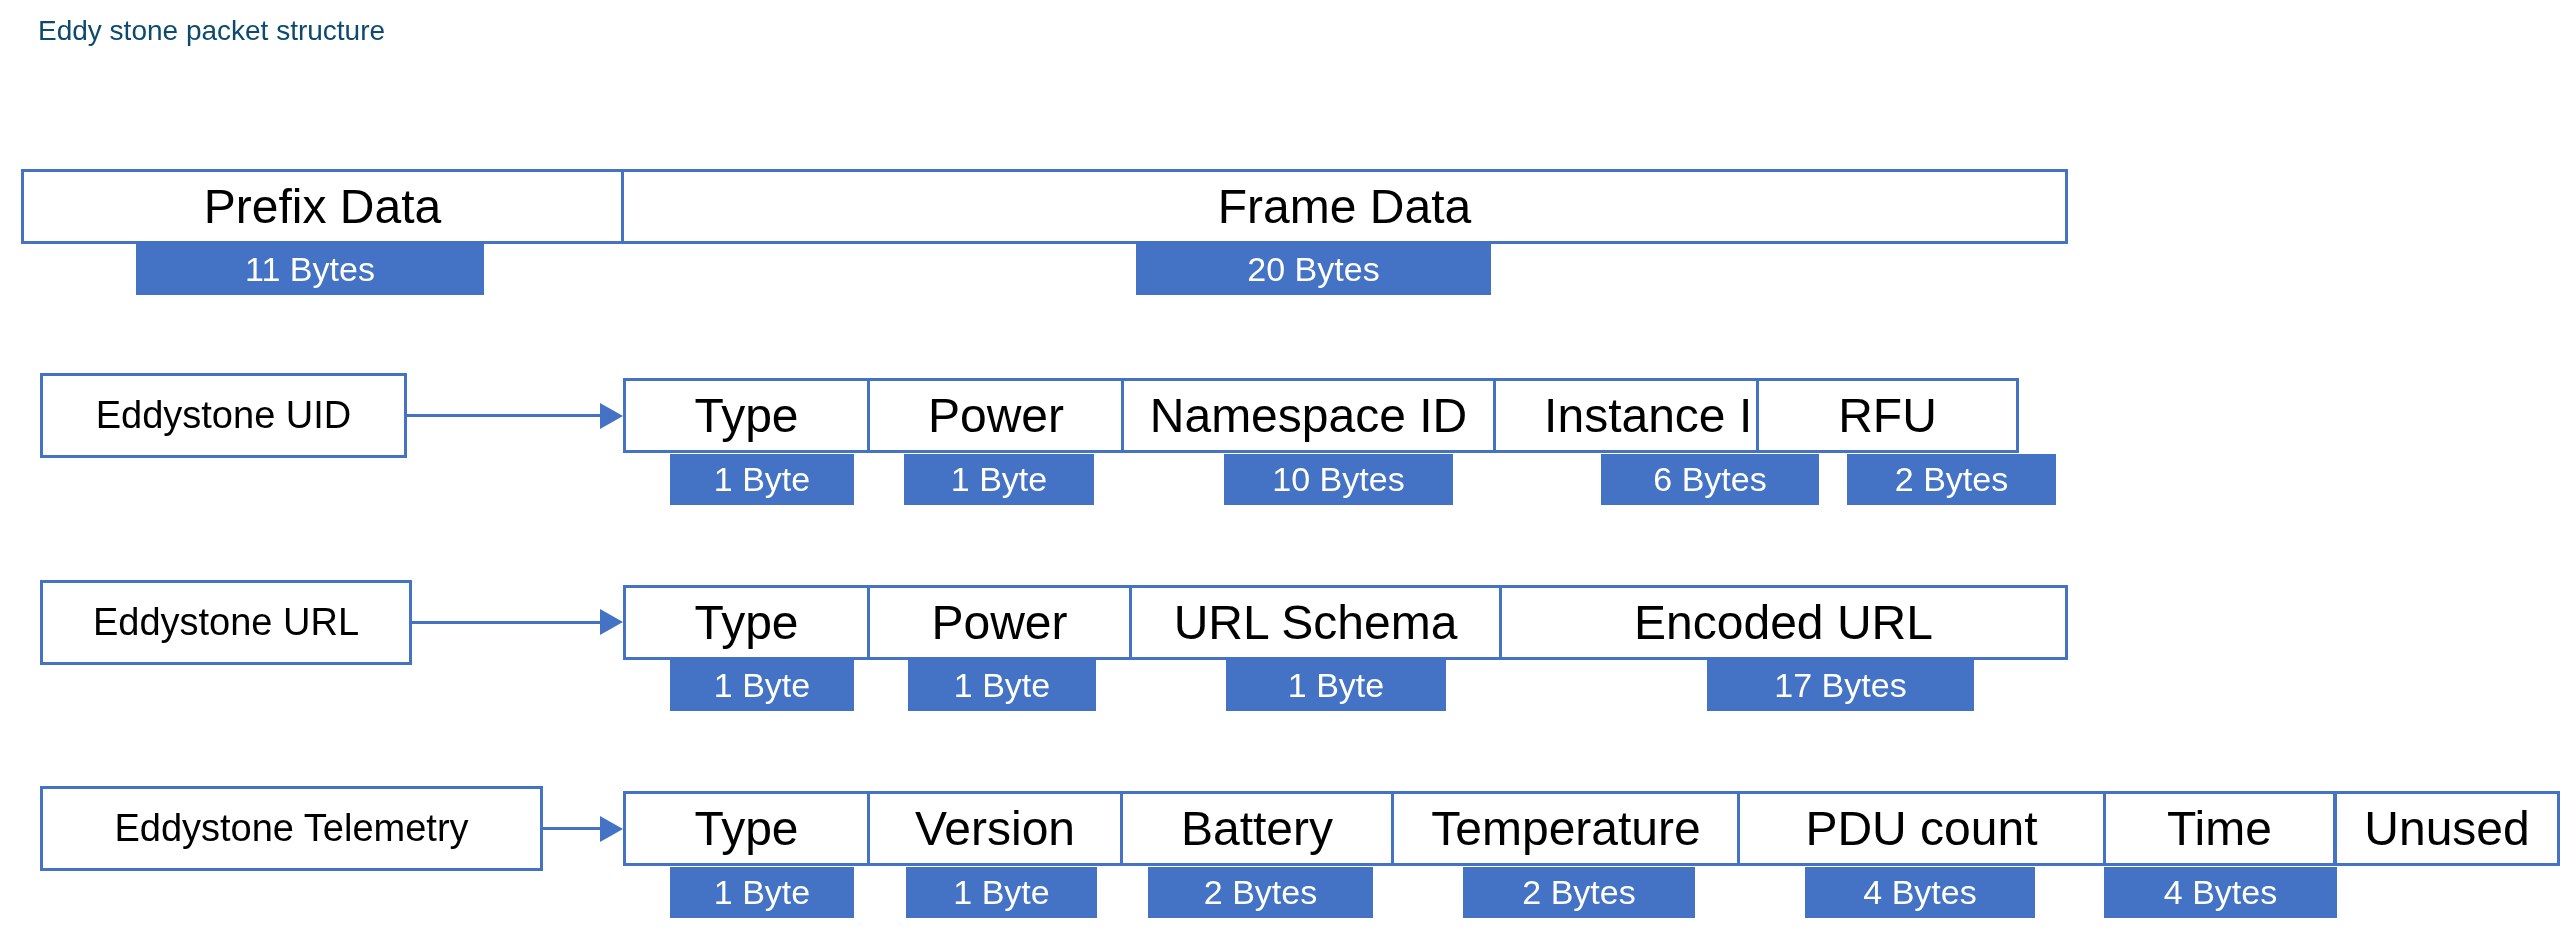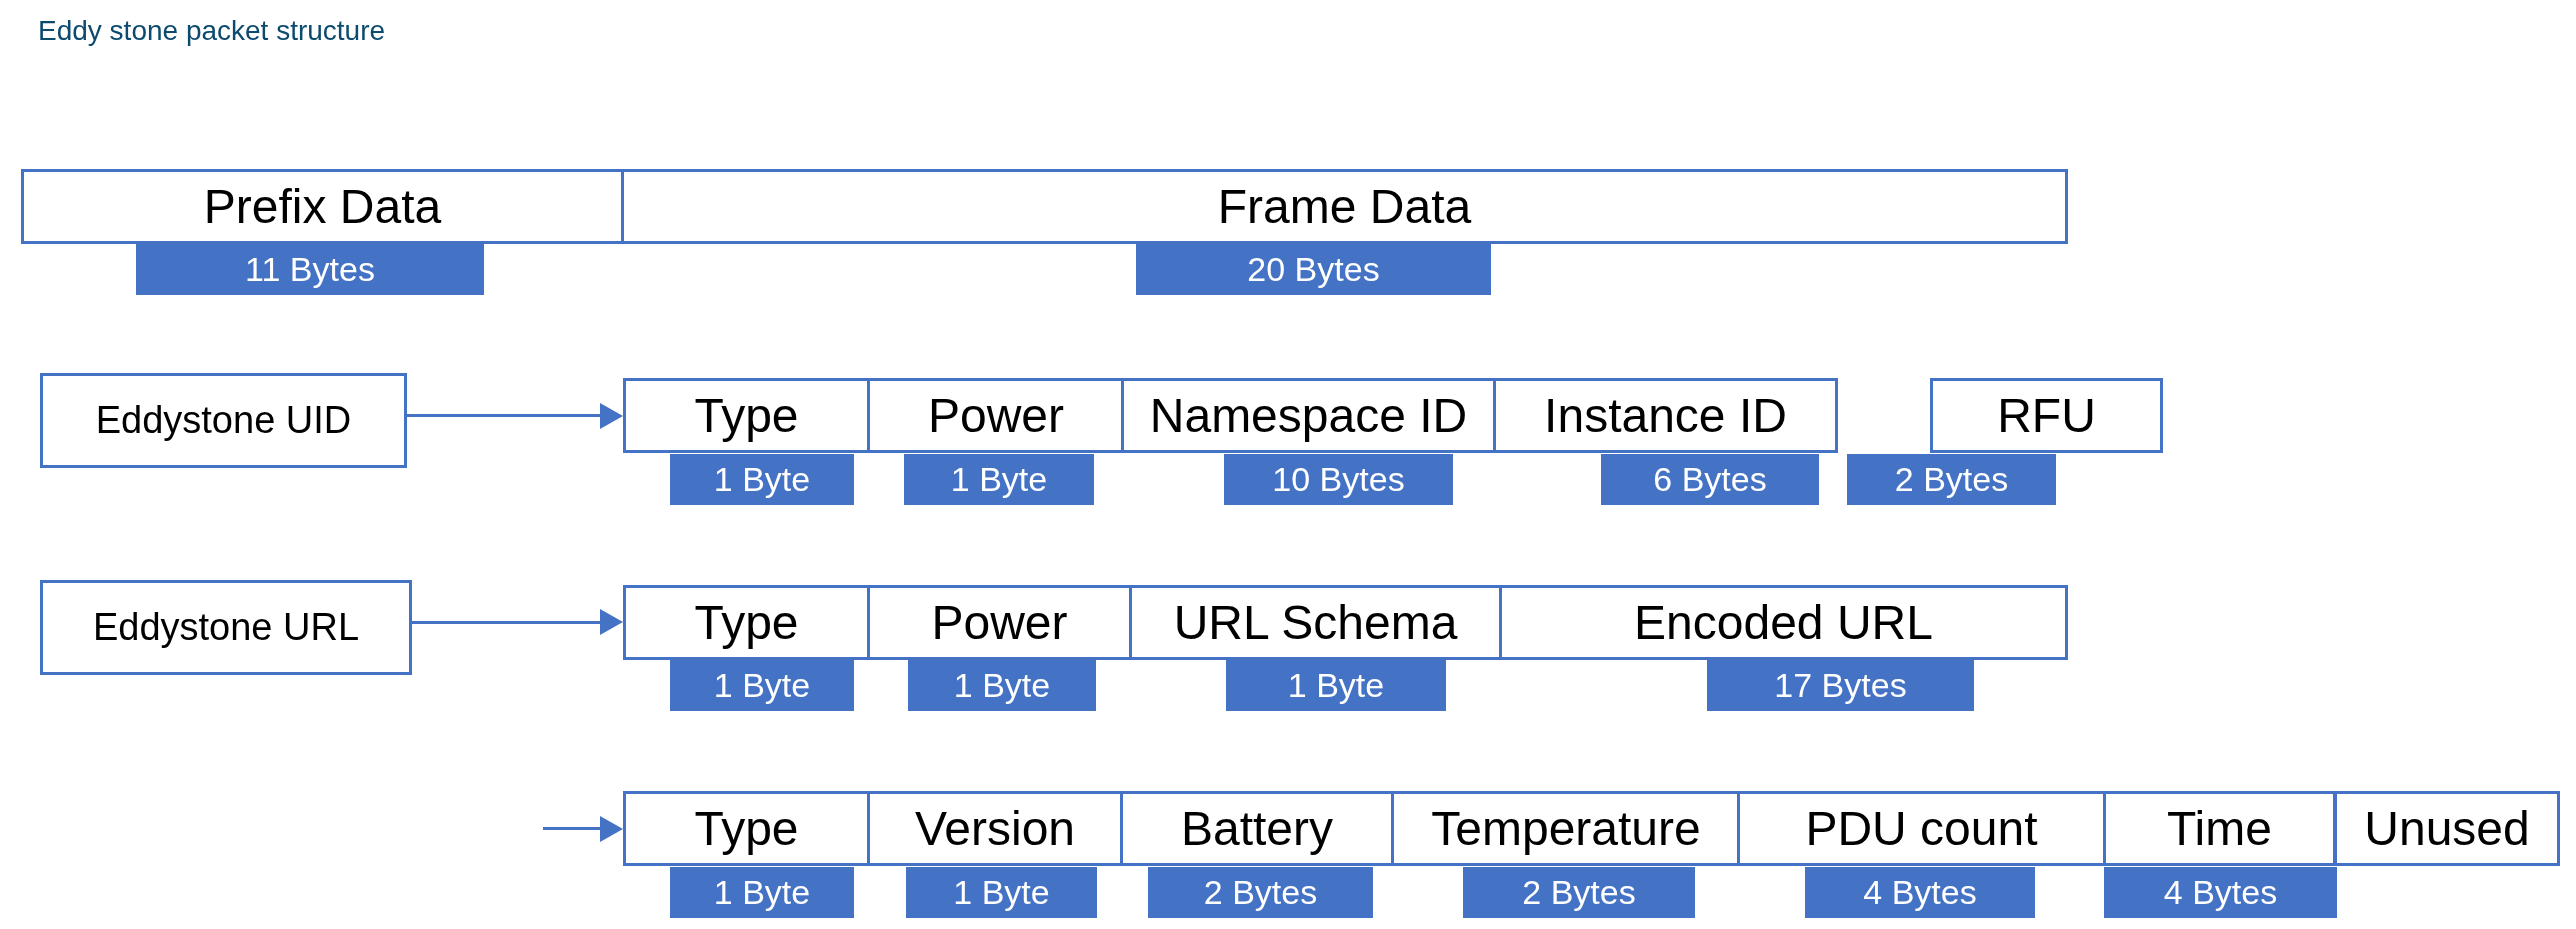--- a/index.html
+++ b/index.html
@@ -3,21 +3,21 @@
 <meta charset="utf-8">
 <style>
   :root { --accent:#4472C4; --ink:#000000; }
   html,body { margin:0; padding:0; background:#ffffff; }
   body { font-family:"Liberation Sans", sans-serif; color:var(--ink); }
   #canvas { position:relative; width:2576px; height:930px; background:#ffffff; overflow:hidden; }
   .title { position:absolute; left:38px; top:14.7px; font-size:28px; color:#0c4a6e; white-space:nowrap; }
   .box { position:absolute; box-sizing:border-box; border:3.3px solid var(--accent); background:#fff;
          display:flex; align-items:center; justify-content:center; font-size:48px; height:75px; white-space:nowrap; }
   .src { position:absolute; box-sizing:border-box; border:3.3px solid var(--accent); background:#fff;
-         display:flex; align-items:center; justify-content:center; font-size:38px; height:95px; white-space:nowrap; }
+         display:flex; align-items:center; justify-content:center; font-size:38px; height:85px; white-space:nowrap; }
   .badge { position:absolute; background:var(--accent); color:#ffffff; height:51px;
            display:flex; align-items:center; justify-content:center; font-size:34px; white-space:nowrap; }
   .aline { position:absolute; height:3.3px; background:var(--accent); }
   .ahead { position:absolute; width:0; height:0; border-left:23px solid var(--accent);
            border-top:13px solid transparent; border-bottom:13px solid transparent; }
 </style>
 </head>
 <body>
 
 <div id="canvas">
@@ -30,21 +30,21 @@
   <div class="badge" style="left:1136px; top:244px; width:355px;">20 Bytes</div>
 
   <div class="src" style="left:40px; top:373px; width:367px;">Eddystone UID</div>
   <div class="aline" style="left:407px; top:414px; width:193px;"></div>
   <div class="ahead" style="left:600px; top:403px;"></div>
 
   <div class="box" style="left:623px;  top:378px; width:247px;">Type</div>
   <div class="box" style="left:867px; top:378px; width:258px;">Power</div>
   <div class="box" style="left:1121px; top:378px; width:375px;">Namespace ID</div>
   <div class="box" style="left:1493px; top:378px; width:345px;">Instance ID</div>
-  <div class="box" style="left:1930px; top:378px; width:233px;">RFU</div>
+  <div class="box" style="left:1756px; top:378px; width:263px;">RFU</div>
 
   <div class="badge" style="left:670px;  top:454px; width:184px;">1 Byte</div>
   <div class="badge" style="left:904px; top:454px; width:190px;">1 Byte</div>
   <div class="badge" style="left:1224px; top:454px; width:229px;">10 Bytes</div>
   <div class="badge" style="left:1557px; top:454px; width:218px;margin-left:44px;">6 Bytes</div>
   <div class="badge" style="left:1847px; top:454px; width:209px;">2 Bytes</div>
 
   <div class="src" style="left:40px; top:580px; width:372px;">Eddystone URL</div>
   <div class="aline" style="left:412px; top:621px; width:188px;"></div>
   <div class="ahead" style="left:600px; top:609px;"></div>
@@ -52,20 +52,21 @@
   <div class="box" style="left:623px;  top:585px; width:247px;">Type</div>
   <div class="box" style="left:867px; top:585px; width:265px;">Power</div>
   <div class="box" style="left:1499px; top:585px; width:569px;">Encoded URL</div>
   <div class="box" style="left:1129px; top:585px; width:373px;">URL Schema</div>
 
   <div class="badge" style="left:670px;  top:660px; width:184px;">1 Byte</div>
   <div class="badge" style="left:908px; top:660px; width:188px;">1 Byte</div>
   <div class="badge" style="left:1226px; top:660px; width:220px;">1 Byte</div>
   <div class="badge" style="left:1707px; top:660px; width:267px;">17 Bytes</div>
 
+  <div class="src" style="left:40px; top:786px; width:503px;">Eddystone Telemetry</div>
   <div class="aline" style="left:543px; top:827px; width:57px;"></div>
   <div class="ahead" style="left:600px; top:816px;"></div>
 
   <div class="box" style="left:623px;  top:791px; width:247px;">Type</div>
   <div class="box" style="left:867px; top:791px; width:256px;">Version</div>
   <div class="box" style="left:1120px; top:791px; width:274px;">Battery</div>
   <div class="box" style="left:1391px; top:791px; width:350px;">Temperature</div>
   <div class="box" style="left:1737px; top:791px; width:369px;">PDU count</div>
   <div class="box" style="left:2103px; top:791px; width:233px;">Time</div>
   <div class="box" style="left:2334px; top:791px; width:226px;">Unused</div>

